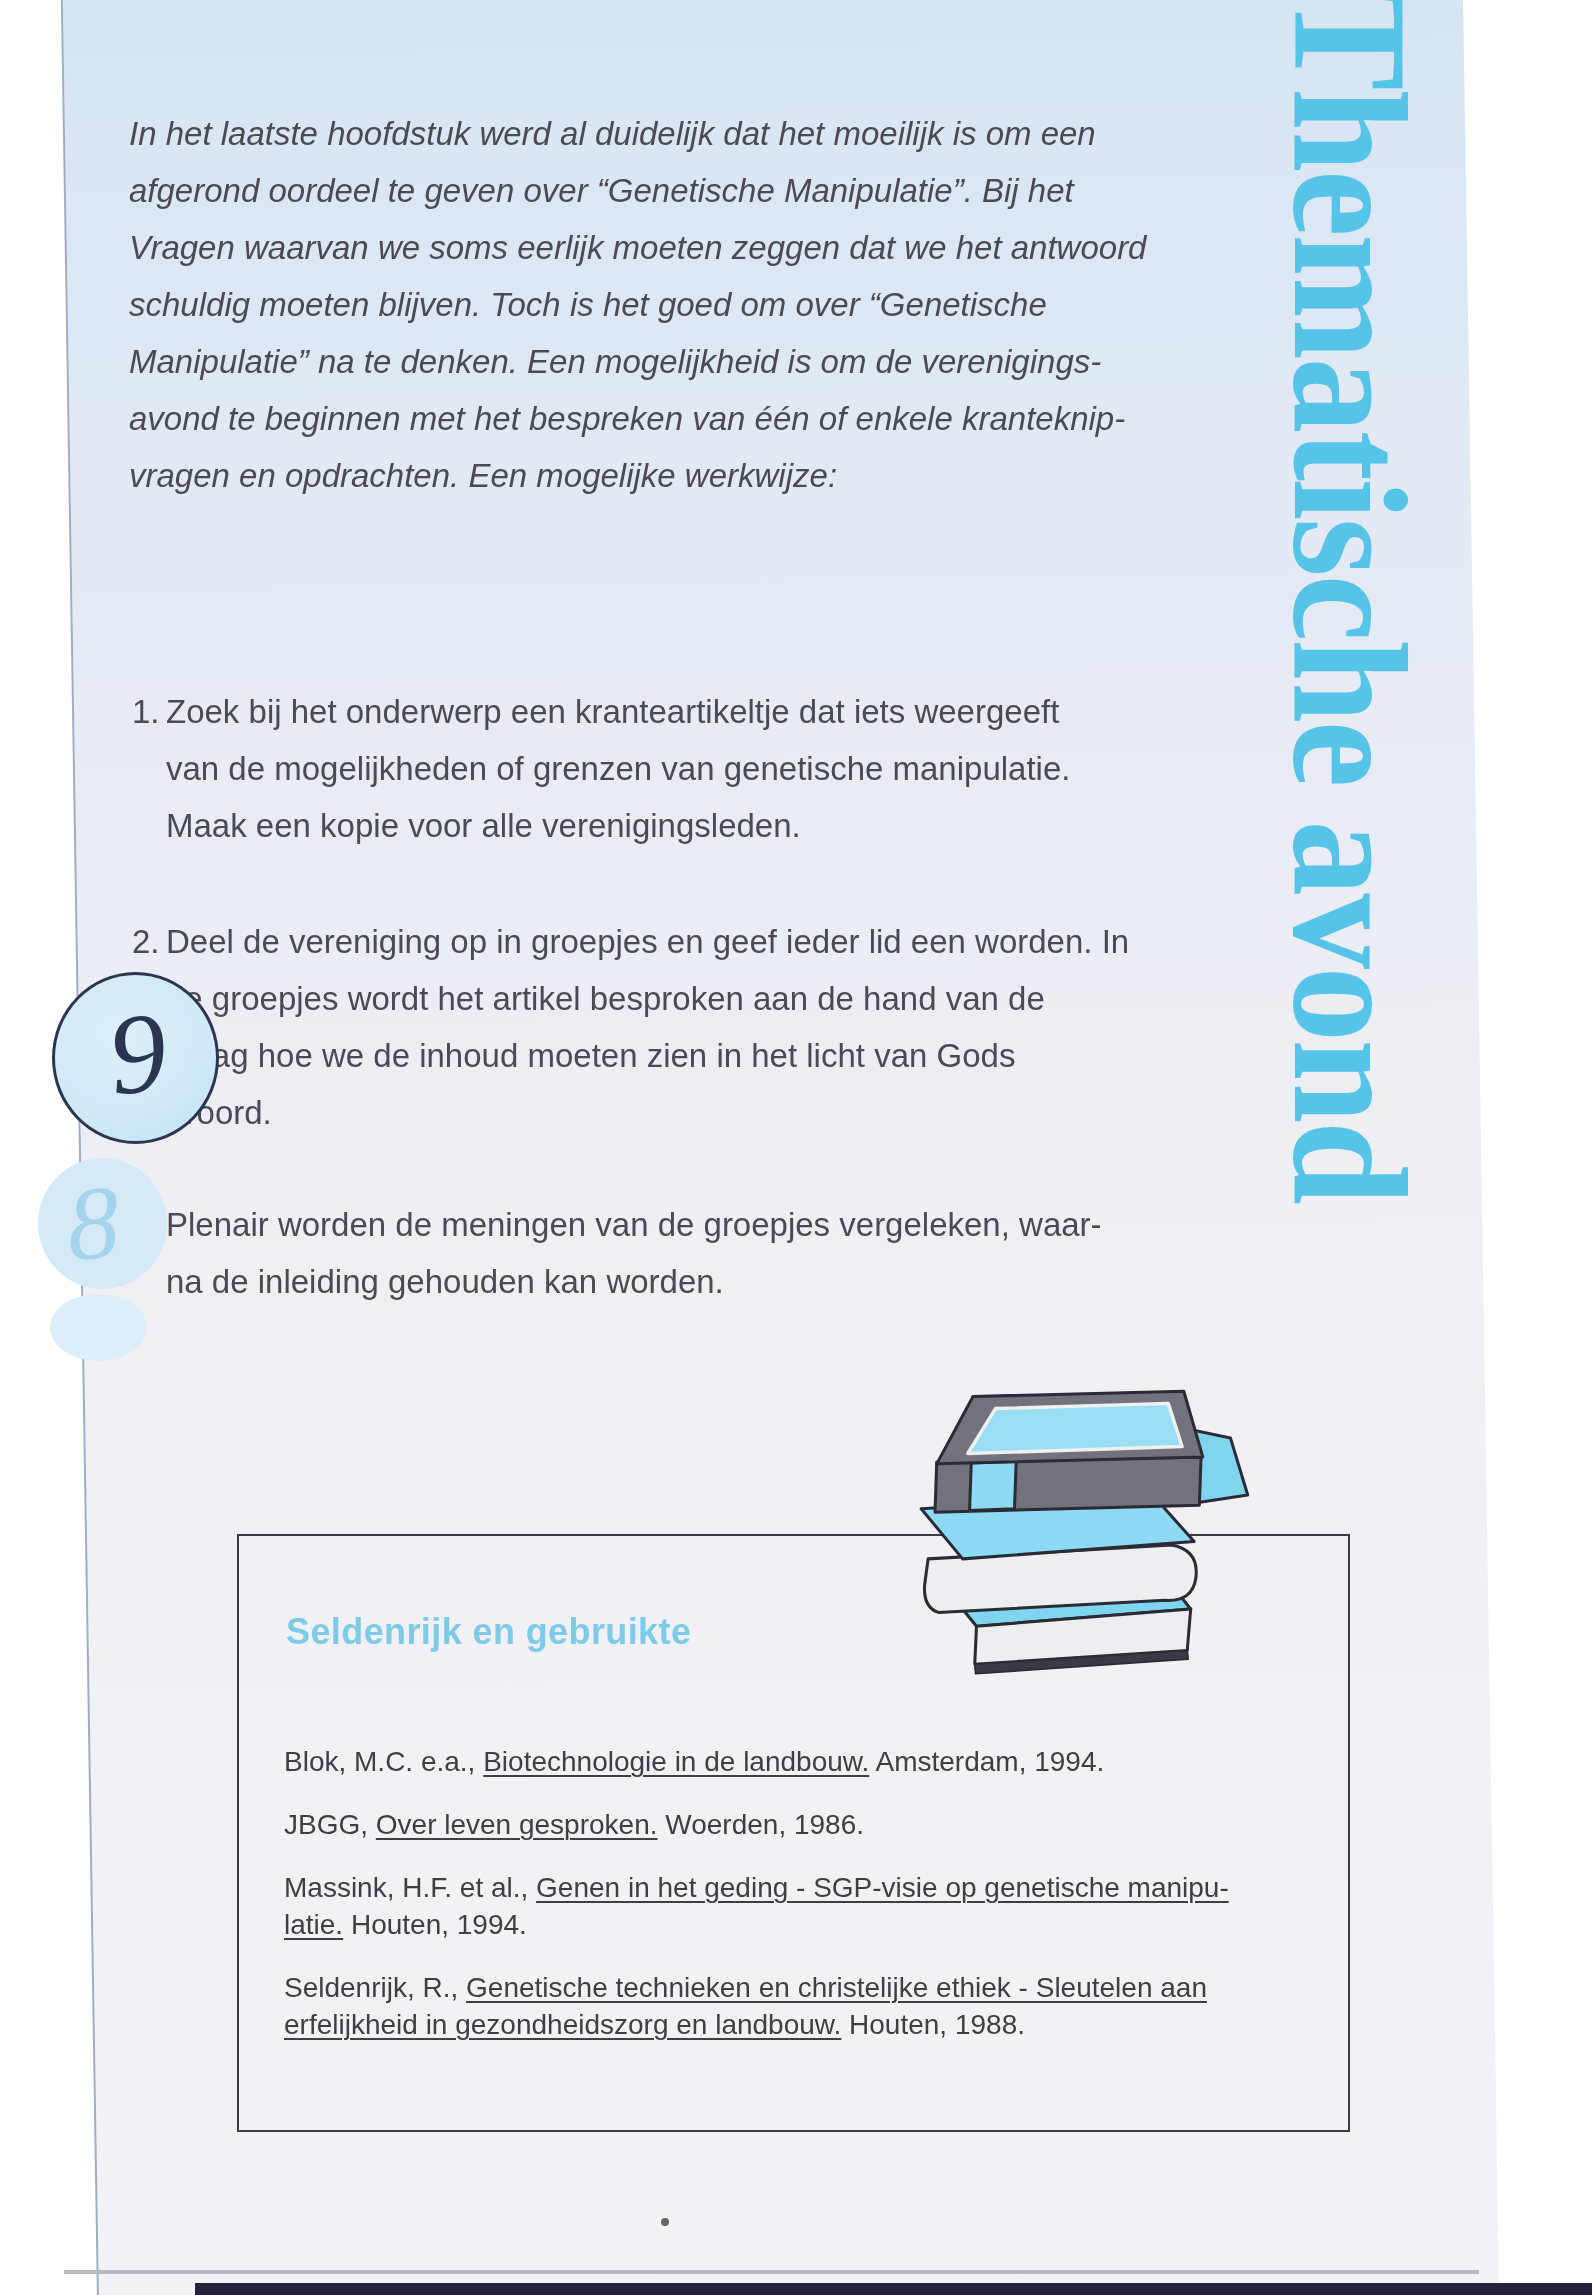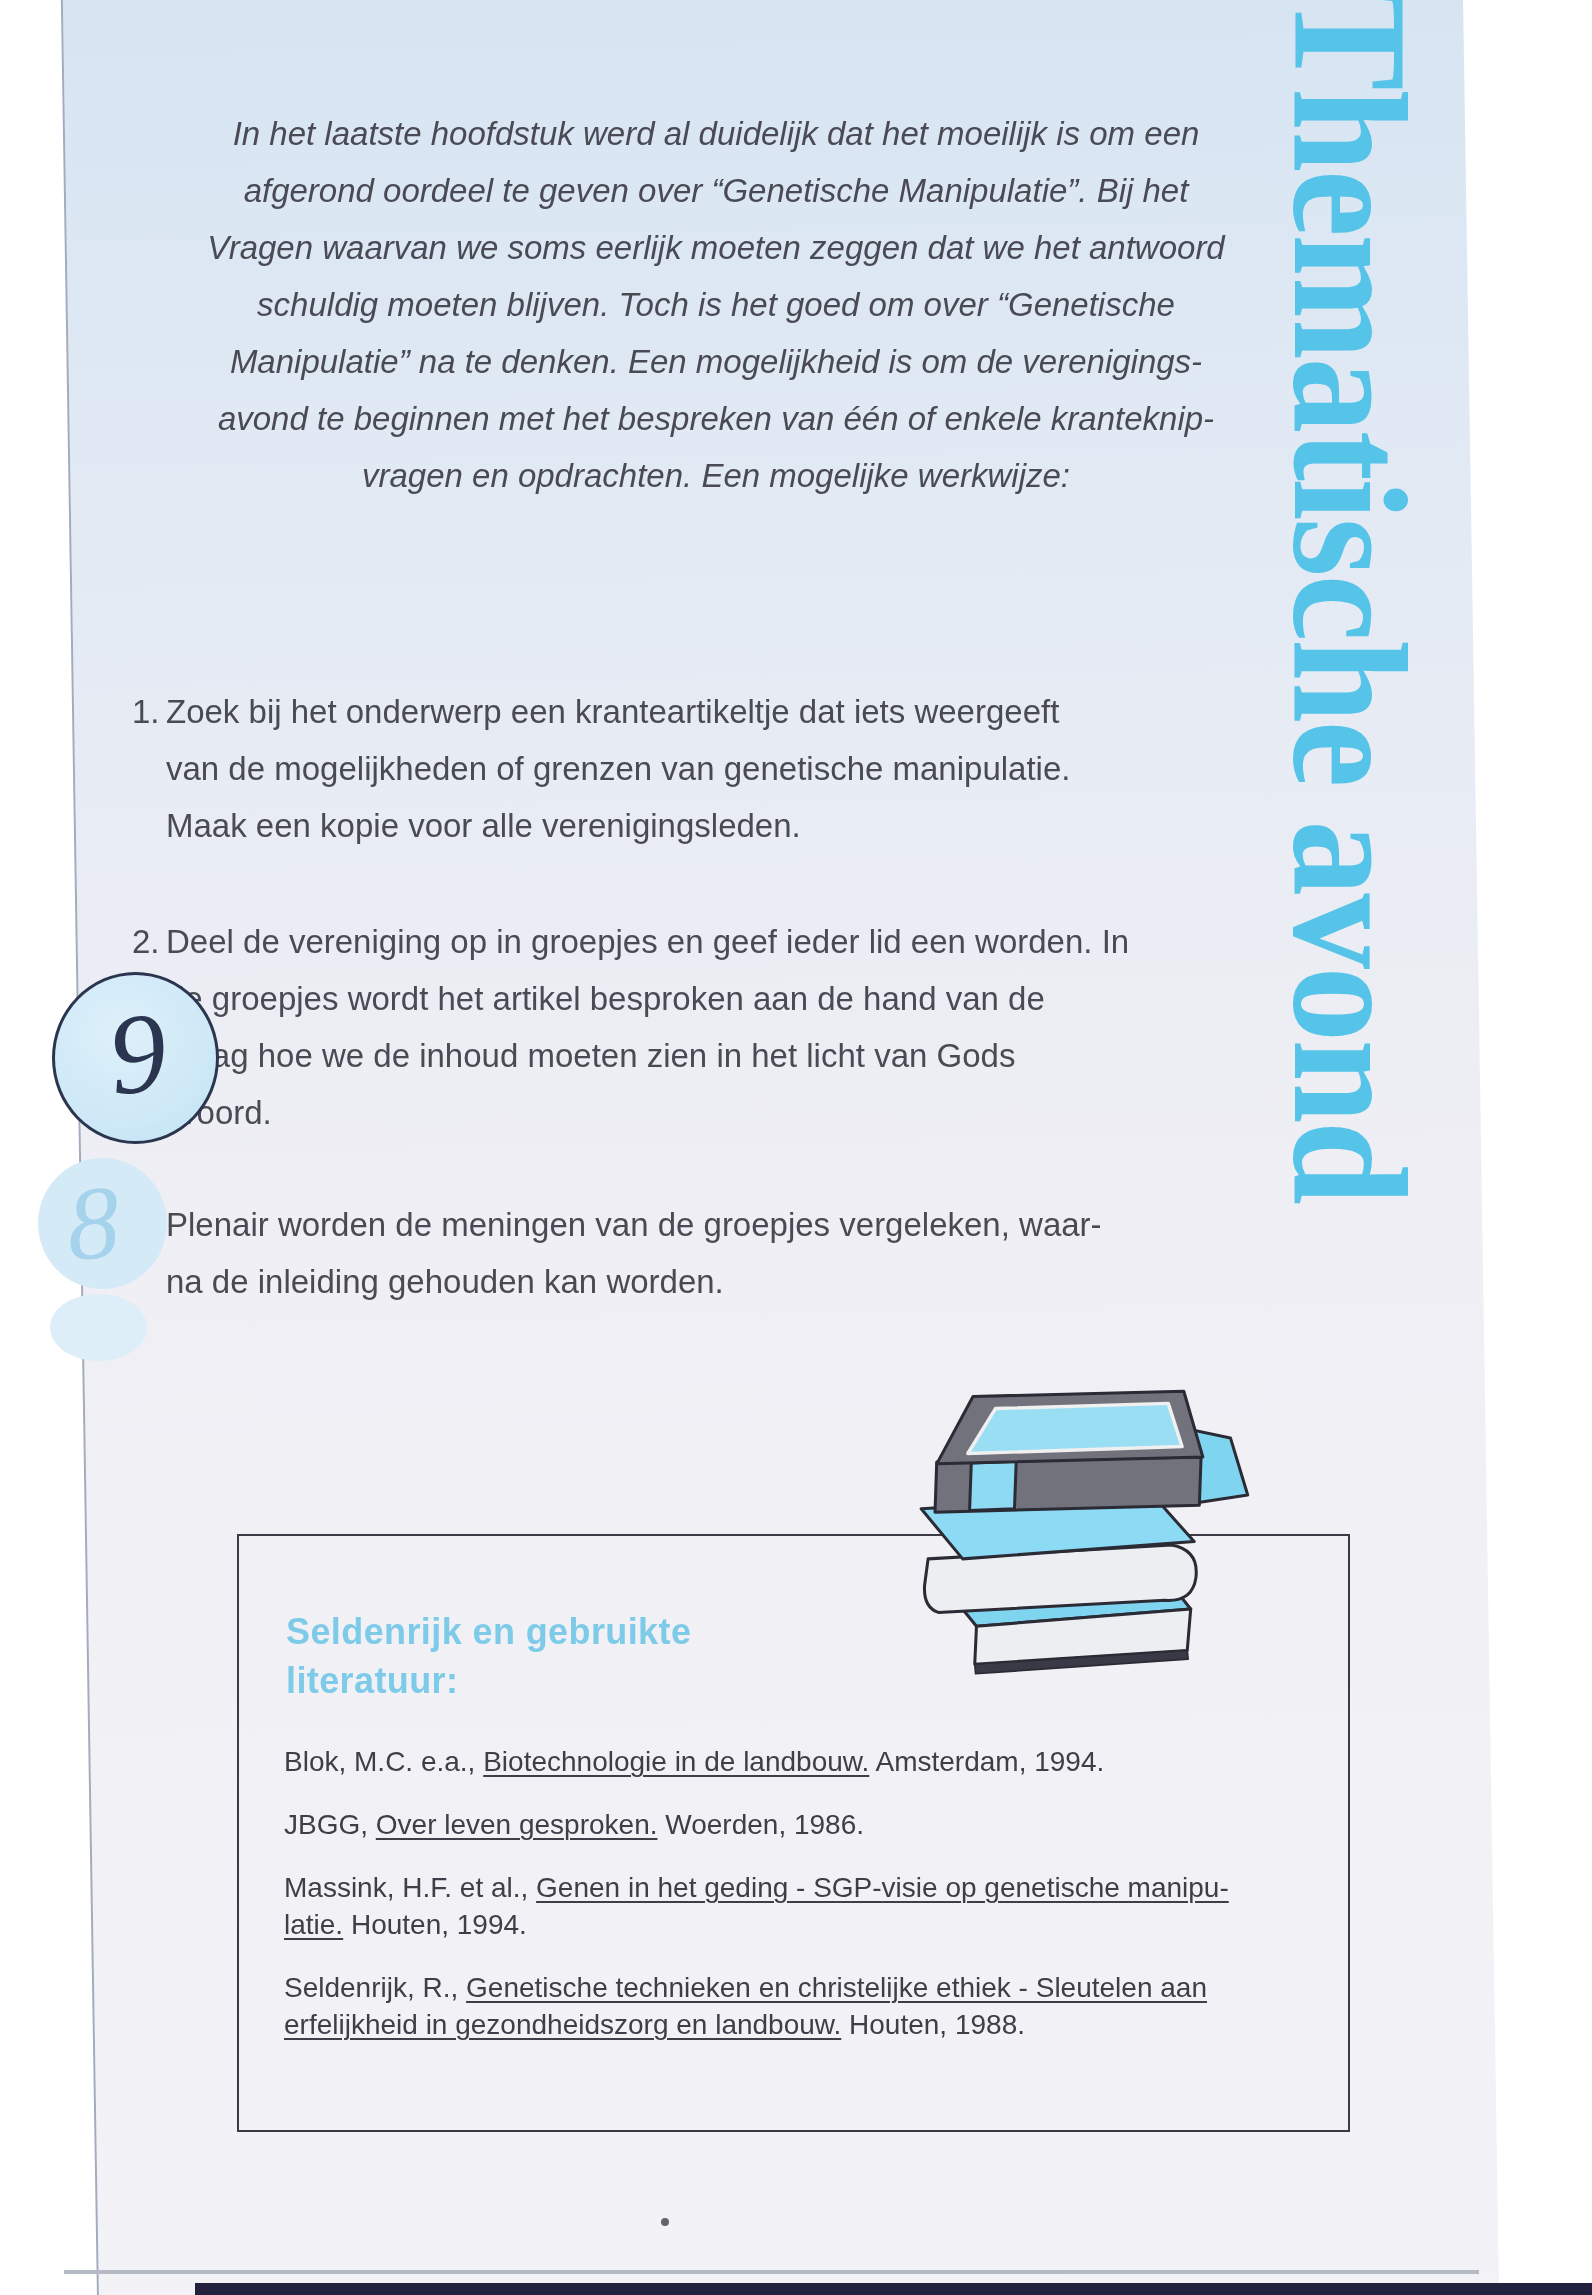--- a/index.html
+++ b/index.html
@@ -29,21 +29,20 @@
     font-family:"Liberation Serif",serif;font-weight:bold;
     font-size:164px;line-height:160px;letter-spacing:-2.6px;
     color:var(--title_blue,#56c4e8);
     white-space:nowrap;
   }
   
   .intro{
     position:absolute;left:129px;top:105px;width:1174px;
     font-style:italic;font-size:33px;line-height:57px;
     color:var(--body_text,#4a4a54);
-    text-align:center;
   }
   .intro div{white-space:nowrap;}
   
   .list-item{
     position:absolute;left:132px;width:1208px;
     font-size:33px;line-height:57px;color:var(--body_text,#4a4a54);
   }
   .li-1{top:683px;} .li-2{top:913px;} .li-3{top:1196px;}
   .item-number{position:absolute;left:0;top:0;}
   .item-lines{margin-left:34px;}
@@ -145,21 +144,20 @@
 <div class="badge9">
   <span>9</span>
 </div>
 <div class="tab8-blob"></div>
 <div class="tab8">8</div>
 <div class="tab-blob-small"></div>
 
 <div class="lit-box">
   <div class="lit-heading">
     <div>Seldenrijk en gebruikte</div>
-    <div>literatuur:</div>
   </div>
   <div class="entries">
     <div class="entry">
       <div><span>Blok, M.C. e.a., </span><span class="u">Biotechnologie in de landbouw.</span><span> Amsterdam, 1994.</span></div>
     </div>
     <div class="entry">
       <div><span>JBGG, </span><span class="u">Over leven gesproken.</span><span> Woerden, 1986.</span></div>
     </div>
     <div class="entry">
       <div><span>Massink, H.F. et al., </span><span class="u">Genen in het geding - SGP-visie op genetische manipu-</span></div>

